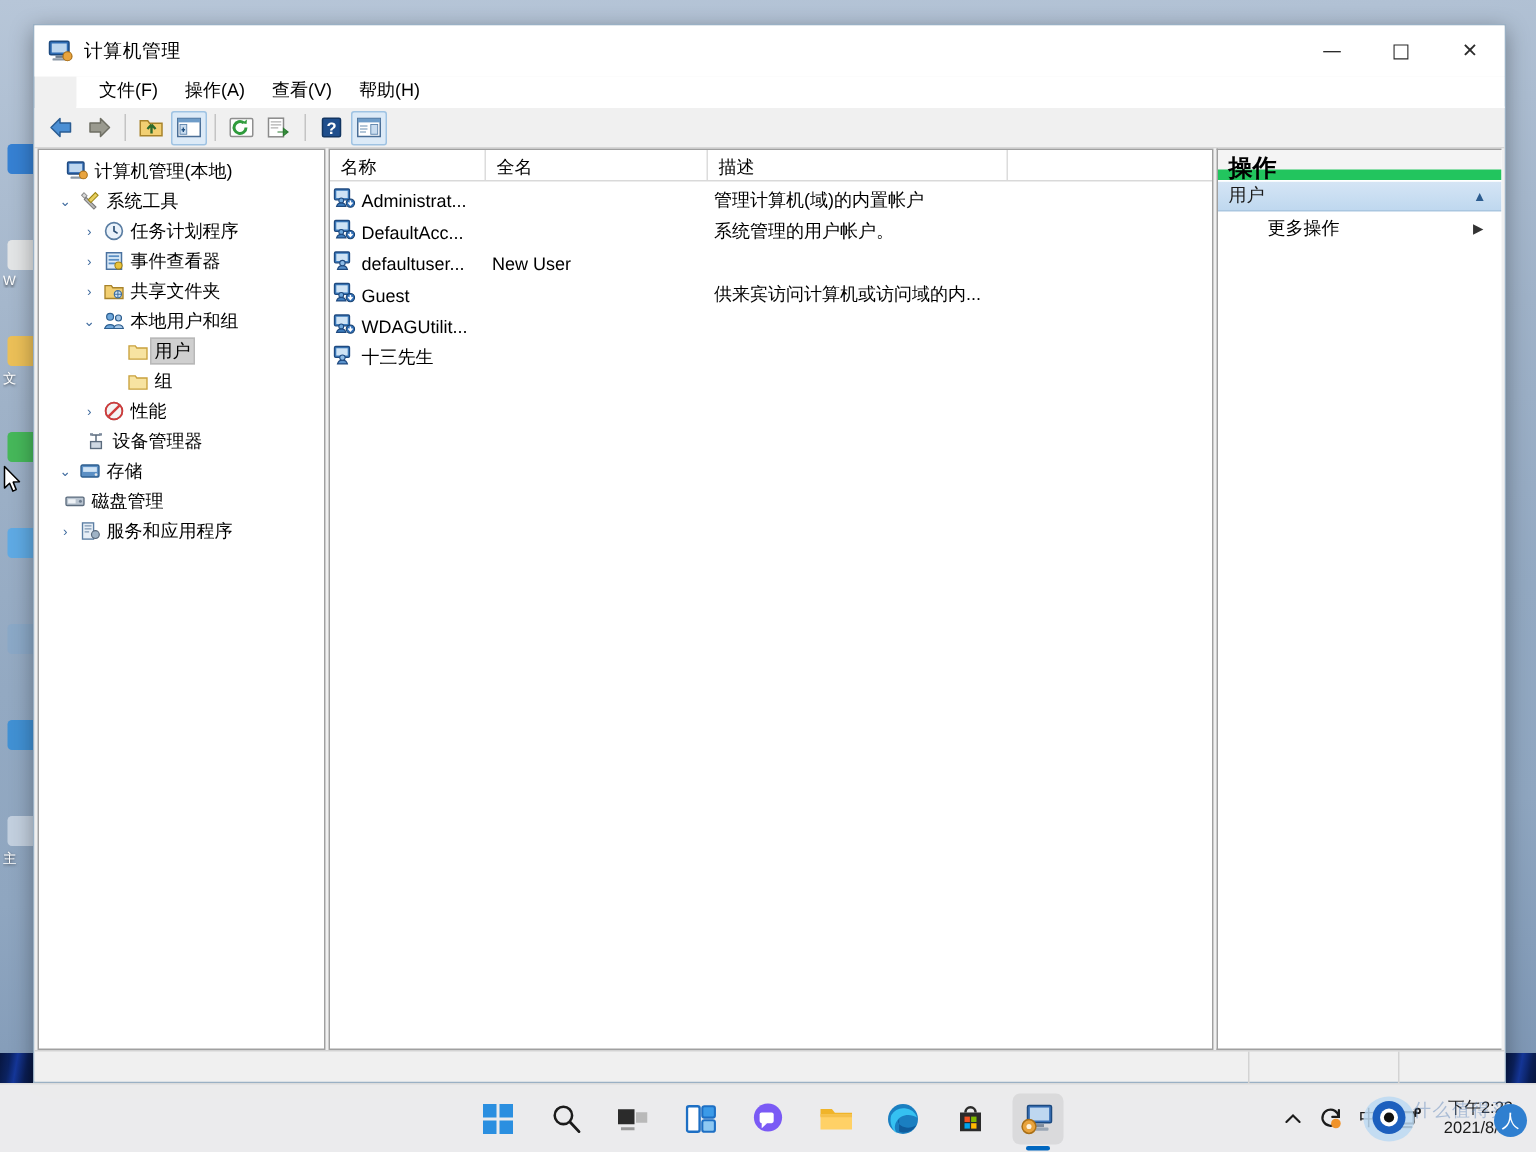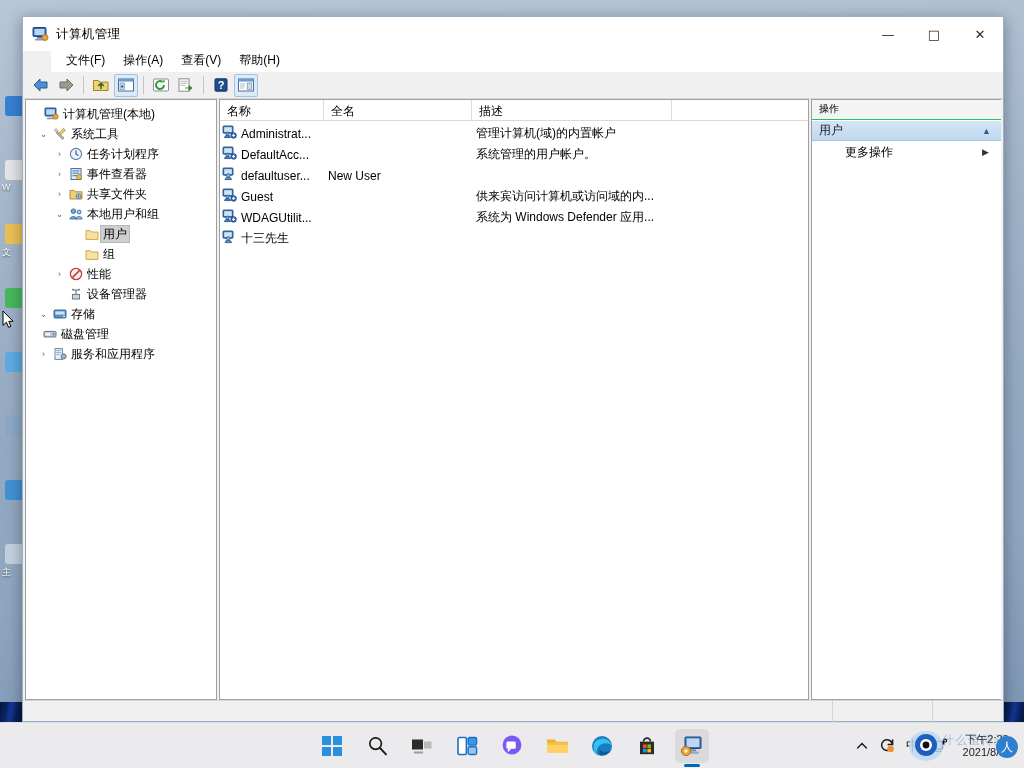--- a/index.html
+++ b/index.html
@@ -116,22 +116,22 @@
   .lrow .c-desc { flex: 1 1 auto; overflow: hidden; white-space: nowrap; padding-left: 4px; }
   .lrow .nm { padding-left: 4px; }
 
   
   #actionpane {
     width: 190px; flex: 0 0 190px; background: #ffffff;
     border: 1px solid #a0a0a0; border-right: none; margin-left: 2px;
     display: flex; flex-direction: column; overflow: hidden;
   }
   #action-title {
-    height: 20px; flex: 0 0 20px; font-size: 10px; font-weight: normal; color: #000;
-    padding: 2px 0 0 7px; background: #f4f4f4; border-bottom: 1px solid #22c55e;
+    height: 20px; flex: 0 0 20px; font-size: 16px; font-weight: bold; color: #000;
+    padding: 2px 0 0 7px; background: #f4f4f4; border-bottom: 7px solid #22c55e;
   }
   .action-group-head {
     height: 21px; display: flex; align-items: center; font-size: 12px; color: #1a1a1a;
     padding-left: 7px; background: linear-gradient(180deg,#d5e5f5 0%, #bfd8ef 100%);
     border-top: 1px solid #ffffff; border-bottom: 1px solid #a9c6e0;
   }
   .action-group-head .chev { margin-left: auto; margin-right: 10px; font-size: 9px; color: #2c5c8f; }
   .action-item {
     height: 22px; display: flex; align-items: center; font-size: 12px; color: #000;
     padding-left: 33px;
@@ -425,21 +425,21 @@
         <span class="ticon">
           <svg width="14" height="14" viewBox="0 0 14 14">
             <circle cx="7" cy="7" r="5.6" fill="#f4f4f4" stroke="#8a8a8a" stroke-width="1"></circle>
             <path d="M3.4 10.6 L10.6 3.4" stroke="#cf3b3b" stroke-width="1.6"></path>
             <circle cx="7" cy="7" r="5.6" fill="none" stroke="#cf3b3b" stroke-width="1.2"></circle>
           </svg>
         </span>
         <span class="tlabel">性能</span>
       </div>
 
-      <div class="tnode" style="padding-left:26px">
+      <div class="tnode" style="padding-left:14px">
         <span class="twist"></span>
         <span class="ticon">
           <svg width="14" height="14" viewBox="0 0 14 14">
             <rect x="3.4" y="7.4" width="7.2" height="4.6" fill="#cfd8e2" stroke="#5b6b7d" stroke-width=".9"></rect>
             <path d="M7 7.4 L7 3 M4 3 h6" stroke="#5b6b7d" stroke-width="1"></path>
             <rect x="3" y="1.8" width="2" height="1.6" fill="#7d8b9c"></rect>
             <rect x="9" y="1.8" width="2" height="1.6" fill="#7d8b9c"></rect>
           </svg>
         </span>
         <span class="tlabel">设备管理器</span>
@@ -570,21 +570,20 @@
                 <rect x="2.2" y="2.2" width="7.6" height="4.8" fill="#cfe3f5"></rect>
                 <path d="M2.4 12.6 a3.2 3.2 0 0 1 6.2 0 z" fill="#3f7fc0" stroke="#1f4a80" stroke-width=".8"></path>
                 <circle cx="5.5" cy="8.6" r="1.6" fill="#6fa8dc" stroke="#1f4a80" stroke-width=".7"></circle>
                 <circle cx="11.6" cy="10.4" r="2.8" fill="#2f6db5" stroke="#16406f" stroke-width=".7"></circle>
                 <path d="M11.6 8.6 v2.6 M10.2 10 L11.6 11.6 L13 10" stroke="#ffffff" stroke-width="1" fill="none"></path>
               </svg>
             </span>
             <span class="nm">WDAGUtilit...</span>
           </span>
           <span class="c-full"></span>
-          <span class="c-desc">系统为 Windows Defender 应用...</span>
         </div>
 
         <div class="lrow">
           <span class="c-name">
             <span>
               <svg width="15" height="14" viewBox="0 0 15 14">
                 <rect x="1" y="1" width="10" height="7.2" rx=".8" fill="#3f7fc0" stroke="#1f4a80" stroke-width=".9"></rect>
                 <rect x="2.2" y="2.2" width="7.6" height="4.8" fill="#cfe3f5"></rect>
                 <path d="M3 12.6 a3.4 3.4 0 0 1 6.6 0 z" fill="#5b93cc" stroke="#1f4a80" stroke-width=".8"></path>
                 <circle cx="6.3" cy="8.4" r="1.8" fill="#8dbbe6" stroke="#1f4a80" stroke-width=".7"></circle>

